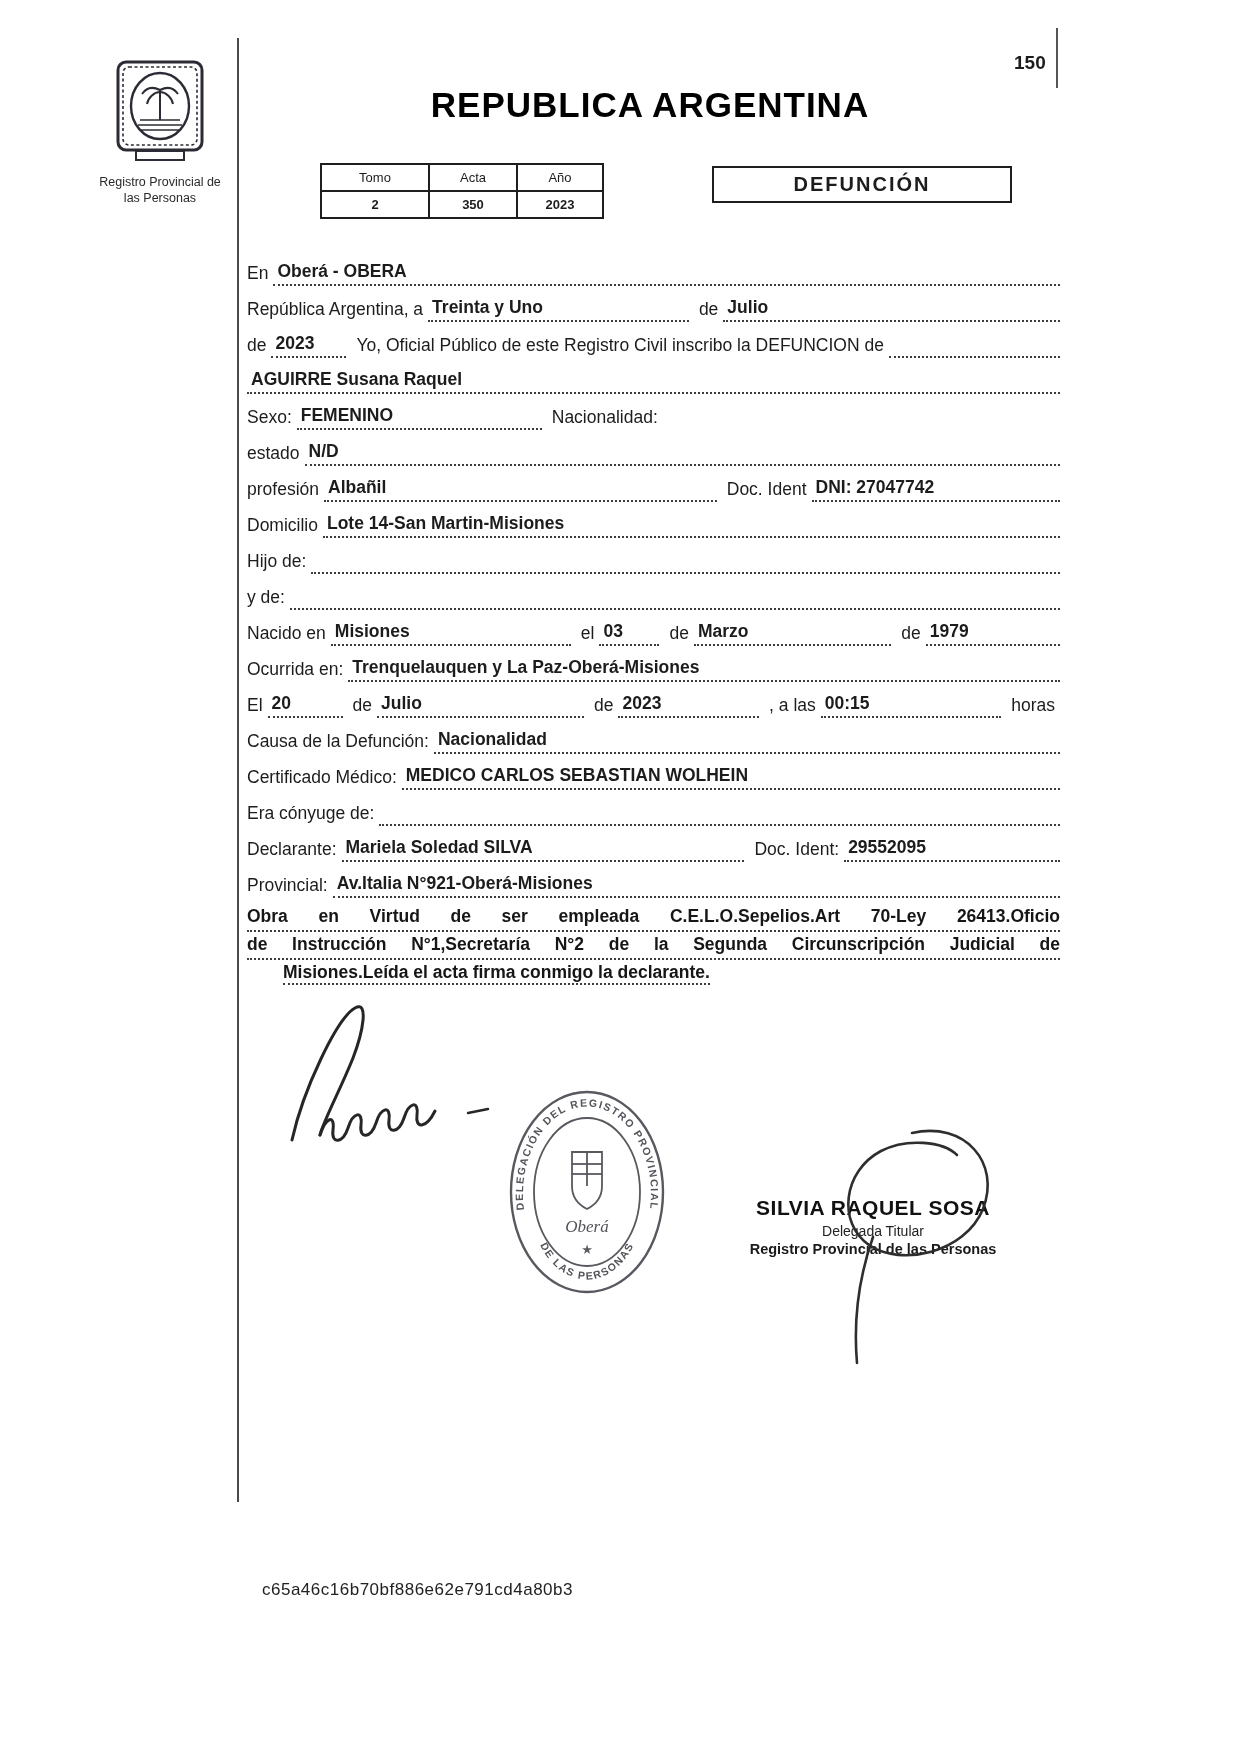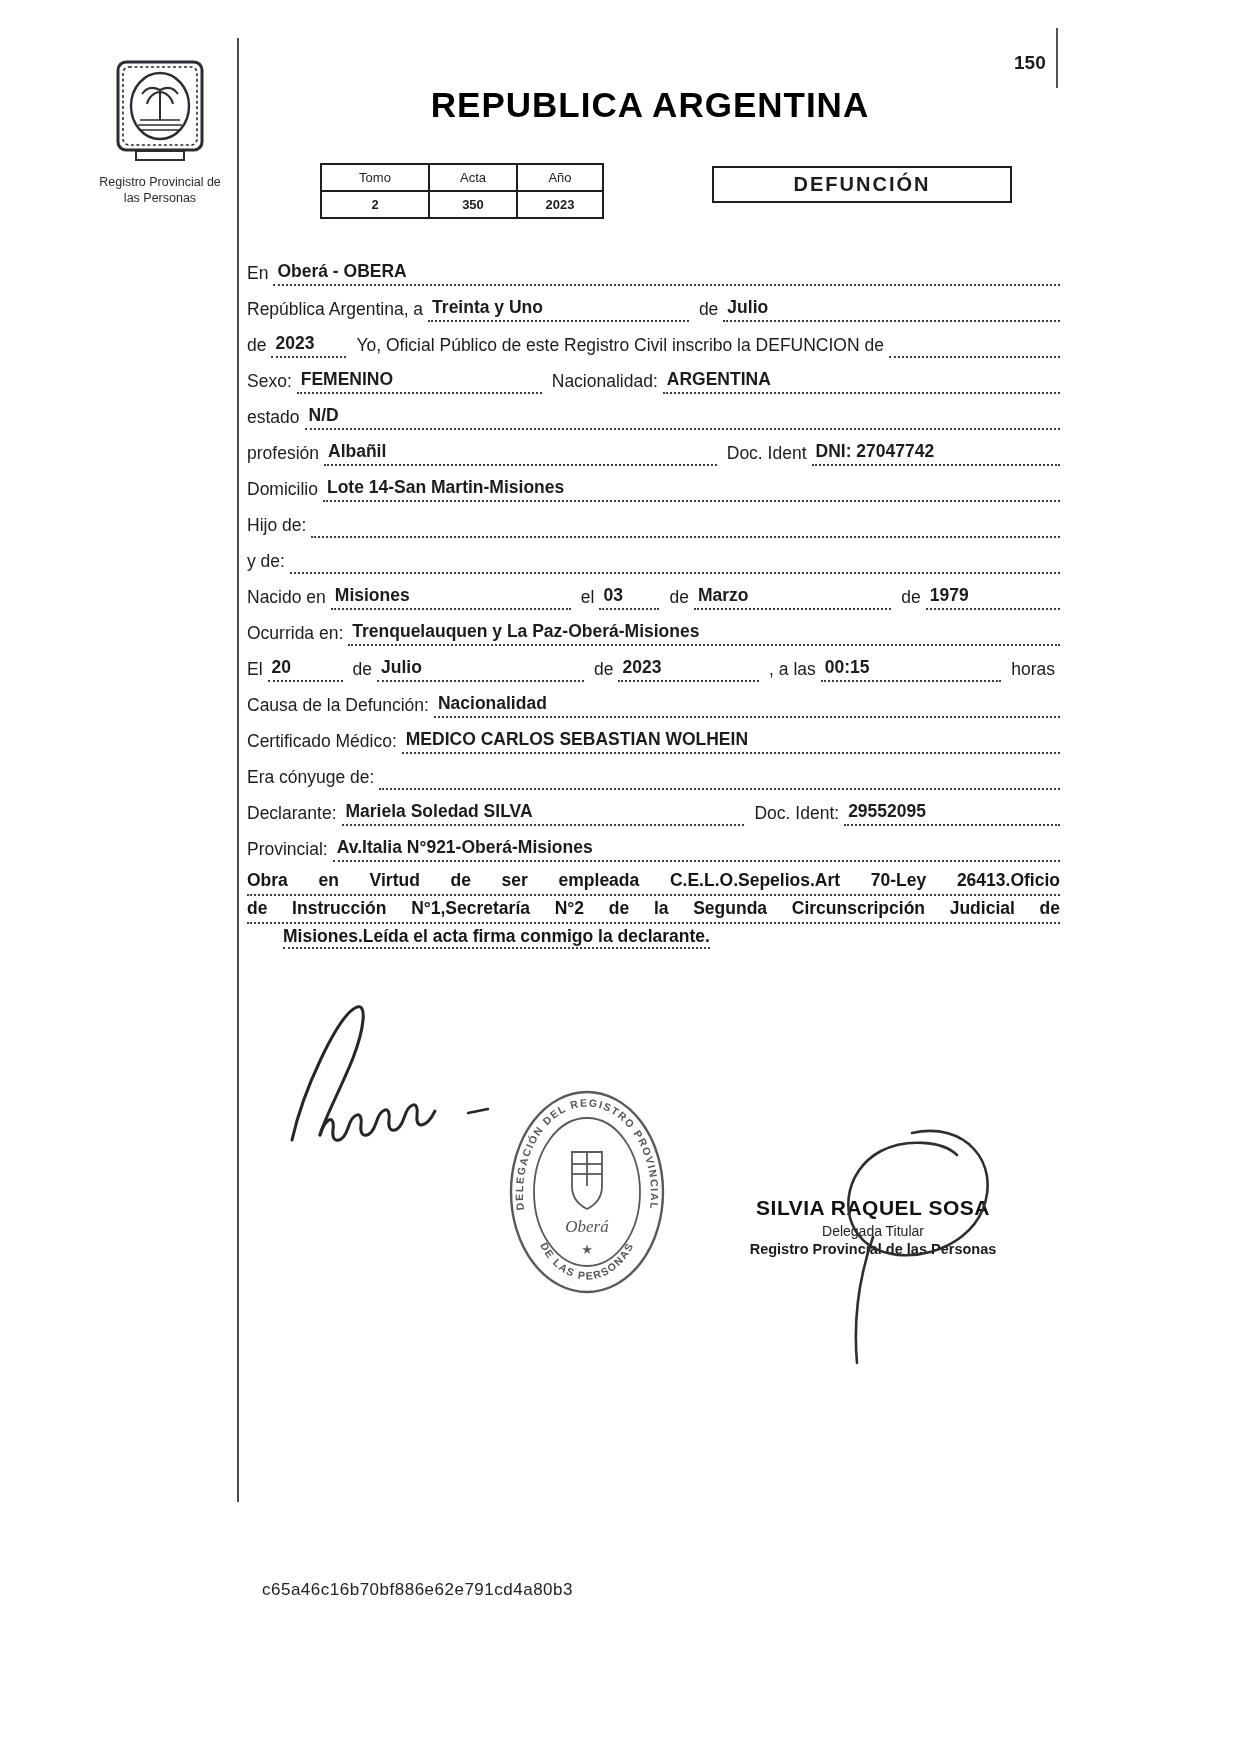--- a/index.html
+++ b/index.html
@@ -121,26 +121,28 @@
     <span class="fvalue" style="flex:1.3">Julio</span>
   </div>
 
   <div class="fline">
     <span class="flabel">de</span>
     <span class="fvalue" style="width:75px">2023</span>
     <span class="flabel after">Yo, Oficial Público de este Registro Civil inscribo la DEFUNCION de</span>
     <span class="fvalue grow"></span>
   </div>
 
+  <div class="fline">
+    <span class="fvalue grow">AGUIRRE Susana Raquel</span>
+  </div>
 
   <div class="fline">
     <span class="flabel">Sexo:</span>
     <span class="fvalue" style="width:245px">FEMENINO</span>
     <span class="flabel after">Nacionalidad:</span>
-    <span class="fvalue grow">ARGENTINA</span>
   </div>
 
   <div class="fline">
     <span class="flabel">estado</span>
     <span class="fvalue grow">N/D</span>
   </div>
 
   <div class="fline">
     <span class="flabel">profesión</span>
     <span class="fvalue" style="flex:1.6">Albañil</span>

